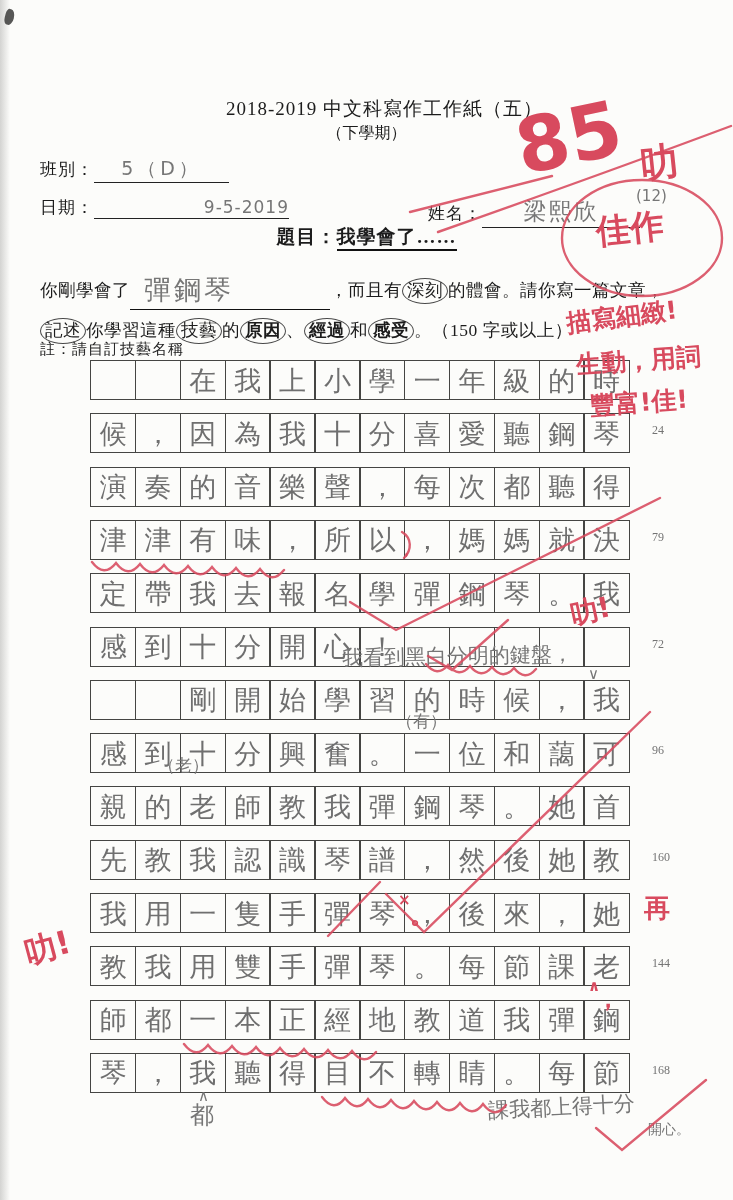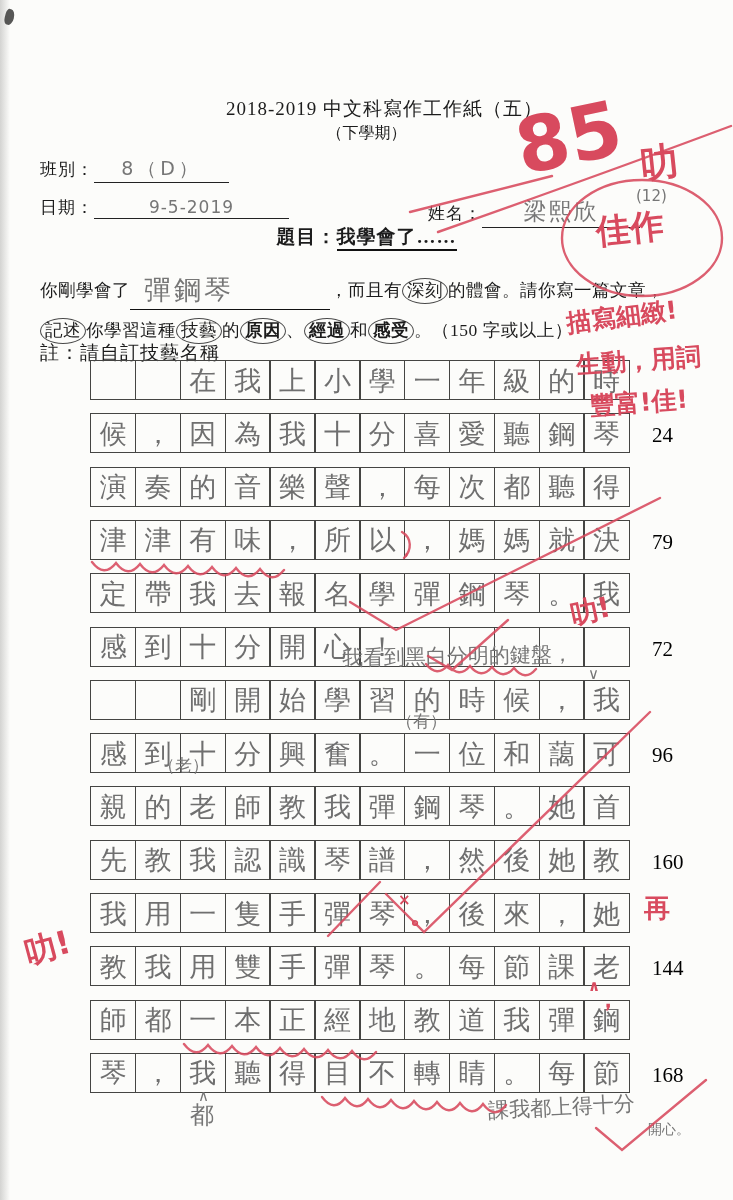--- a/index.html
+++ b/index.html
@@ -22,45 +22,45 @@
   .pencil{font-family:"DejaVu Sans",sans-serif;color:#767676;font-weight:normal;}
   .red{font-family:"DejaVu Sans",sans-serif;color:#d84a5e;font-weight:bold;}
   .titleline{font-size:19px;font-weight:bold;letter-spacing:1px;}
   .title-ul{border-bottom:2px solid #111;padding-bottom:2px;}
   .prompt{font-size:17.5px;line-height:40px;letter-spacing:.5px;}
   .circle{display:inline-block;border:1.5px solid #4a4a4a;border-radius:50%;padding:1px 4px;line-height:1.25;}
   .bold{font-weight:bold;}
   .blankfill{display:inline-block;width:200px;border-bottom:1.6px solid #111;text-align:left;
         vertical-align:bottom;}
   .blankfill .pencil{font-size:27px;position:relative;top:4px;left:14px;letter-spacing:3px;}
-  .note{font-size:19px;letter-spacing:1px;}
+  .note{font-size:15px;letter-spacing:1px;}
   .grid-row{position:absolute;left:90px;display:flex;}
   .cell{width:46.25px;height:40px;border:1.4px solid #454543;margin-left:-1.4px;
         display:flex;align-items:center;justify-content:center;box-sizing:border-box;}
   .cell:first-child{margin-left:0;}
   .cell .hand{font-family:"DejaVu Sans",sans-serif;font-size:27px;color:#6f6f6f;line-height:1;}
-  .countlabel{position:absolute;left:652px;font-size:21px;font-family:"Liberation Serif",serif;color:#000000;}
+  .countlabel{position:absolute;left:652px;font-size:12px;font-family:"Liberation Serif",serif;color:#737373;}
   .anno{position:absolute;white-space:nowrap;line-height:1.1;}
   svg.overlay{position:absolute;left:0;top:0;pointer-events:none;}
 </style>
 </head>
 <body>
 
 <div class="page">
   <div class="edge-shadow"></div>
   <div class="smudge"></div>
 
   <div class="abs center print hd2" style="top:96px;margin-left:18px;">2018-2019 中文科寫作工作紙（五）</div>
   <div class="abs center print hd3" style="top:123px;">（下學期）</div>
 
   <div class="abs fieldlabel" style="left:40px;top:156px;">
-    <span>班別：</span><span class="uline" style="width:135px;"><span class="pencil" style="font-size:19px;letter-spacing:4px;">8（D）</span></span>
+    <span>班別：</span><span class="uline" style="width:135px;"><span class="pencil" style="font-size:19px;letter-spacing:4px;">5（D）</span></span>
   </div>
   <div class="abs fieldlabel" style="left:40px;top:196px;">
-    <span>日期：</span><span class="uline" style="width:195px;text-align:center;"><span class="pencil" style="font-size:17px;letter-spacing:1px;">9-5-2019</span></span>
+    <span>日期：</span><span class="uline" style="width:195px;text-align:right;"><span class="pencil" style="font-size:17px;letter-spacing:1px;">9-5-2019</span></span>
   </div>
   <div class="abs center" style="top:224px;">
     <span class="titleline">題目：</span><span class="titleline title-ul">我學會了……</span>
   </div>
 
   <div class="abs fieldlabel" style="left:428px;top:196px;">
     <span>姓名：</span><span class="uline" style="width:158px;"><span class="pencil" style="font-size:23px;letter-spacing:2px;">梁熙欣</span></span>
   </div>
 
   <div class="abs prompt" style="left:40px;top:266px;width:658px;" id="prompt-area"><span>你剛學會了</span><span class="blankfill"><span class="pencil">彈鋼琴</span></span><span>，而且有</span><span class="circle">深刻</span><span>的體會。請你寫一篇文章，</span><span class="circle">記述</span><span>你學習這種</span><span class="circle">技藝</span><span>的</span><span class="circle bold">原因</span><span>、</span><span class="circle bold">經過</span><span>和</span><span class="circle bold">感受</span><span>。（150 字或以上）</span></div>

